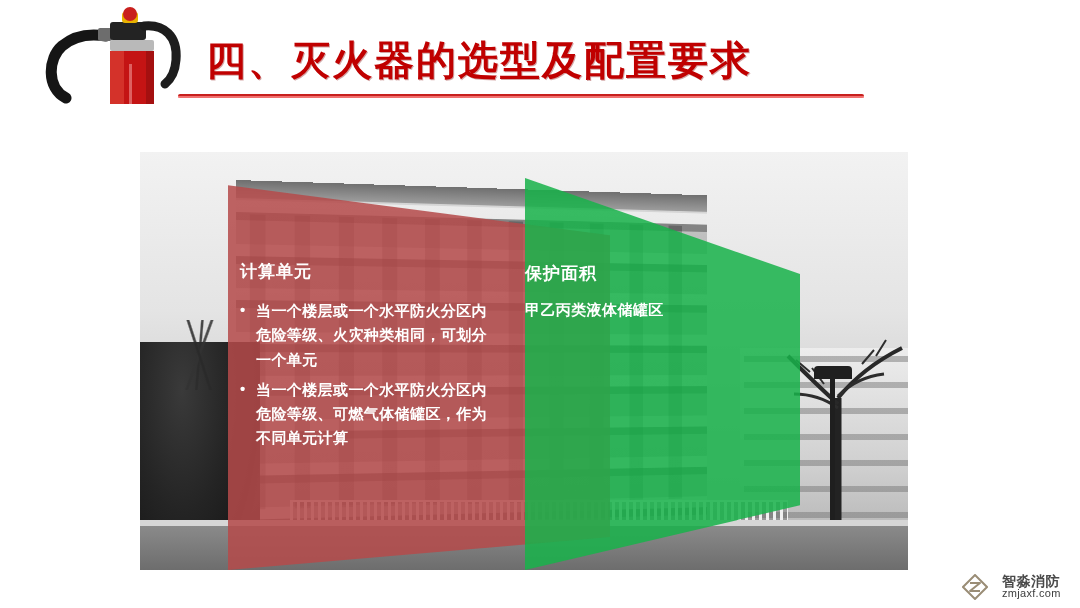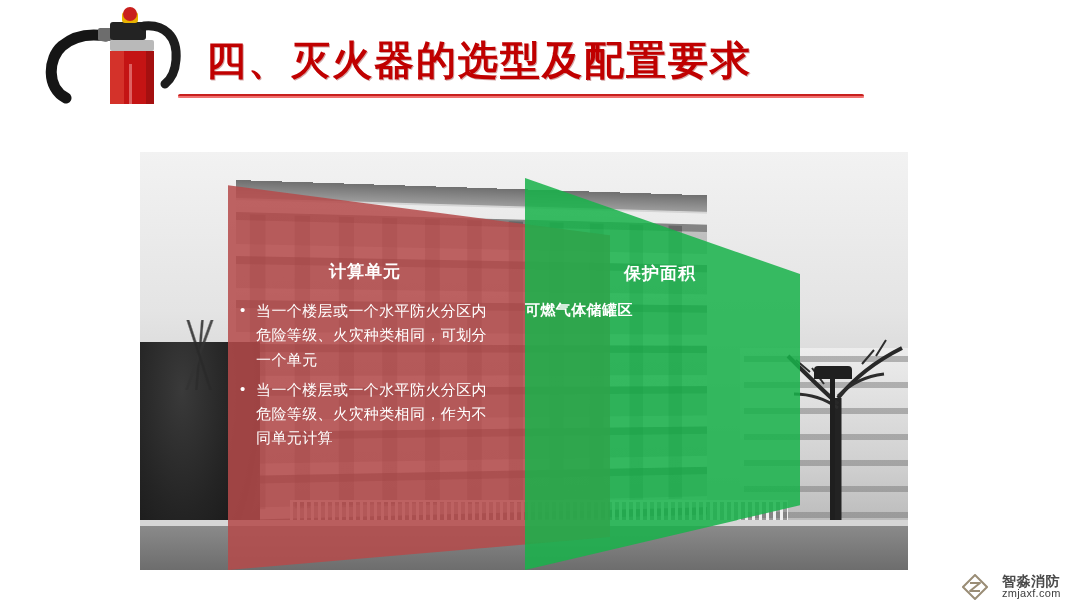--- a/index.html
+++ b/index.html
@@ -180,28 +180,27 @@
     background: rgba(25,178,75,0.86);
     clip-path: polygon(0% 0%, 100% 24.5%, 100% 83.5%, 0% 100%);
   }
 
   .panel-content { position: absolute; color: #ffffff; }
   .panel-heading {
     font-size: 17px;
     font-weight: bold;
     letter-spacing: 1px;
     margin-bottom: 16px;
-    text-align: center;
   }
   .bullet-list { list-style: none; margin: 0; padding: 0; }
   .bullet-list li {
     position: relative;
     padding-left: 16px;
     font-size: 15px;
-    font-weight: normal;
+    font-weight: bold;
     line-height: 1.62;
     letter-spacing: .4px;
     margin-bottom: 6px;
   }
   .bullet-list li::before {
     content: "•";
     position: absolute;
     left: 0; top: -1px;
     font-size: 15px;
   }
@@ -294,28 +293,28 @@
   <div class="railing"></div>
   <div class="lamp"></div>
   <div class="kerb"></div>
   <div class="road"></div>
 
   <div id="panel-red"></div>
   <div id="red-content" class="panel-content">
     <div class="panel-heading">计算单元</div>
     <ul class="bullet-list">
       <li>当一个楼层或一个水平防火分区内危险等级、火灾种类相同，可划分一个单元</li>
-      <li>当一个楼层或一个水平防火分区内危险等级、火灾种类相同，作为不同单元计算</li>
+      <li>当一个楼层或一个水平防火分区内危险等级、可燃气体储罐区，作为不同单元计算</li>
     </ul>
   </div>
 
   <div id="panel-green"></div>
   <div id="green-content" class="panel-content">
     <div class="panel-heading">保护面积</div>
-    <p class="plain-line">可燃气体储罐区</p>
+    <p class="plain-line">甲乙丙类液体储罐区</p>
   </div>
 
 </div>
 
 <div id="watermark">
   <svg id="watermark-mark" viewBox="0 0 26 26">
     <path d="M13 1 L25 13 L13 25 L1 13 Z" fill="none" stroke="#9a8d76" stroke-width="2"></path>
     <path d="M8 9 h10 l-10 8 h10" fill="none" stroke="#9a8d76" stroke-width="2" stroke-linejoin="round"></path>
   </svg>
   <div id="watermark-text">

